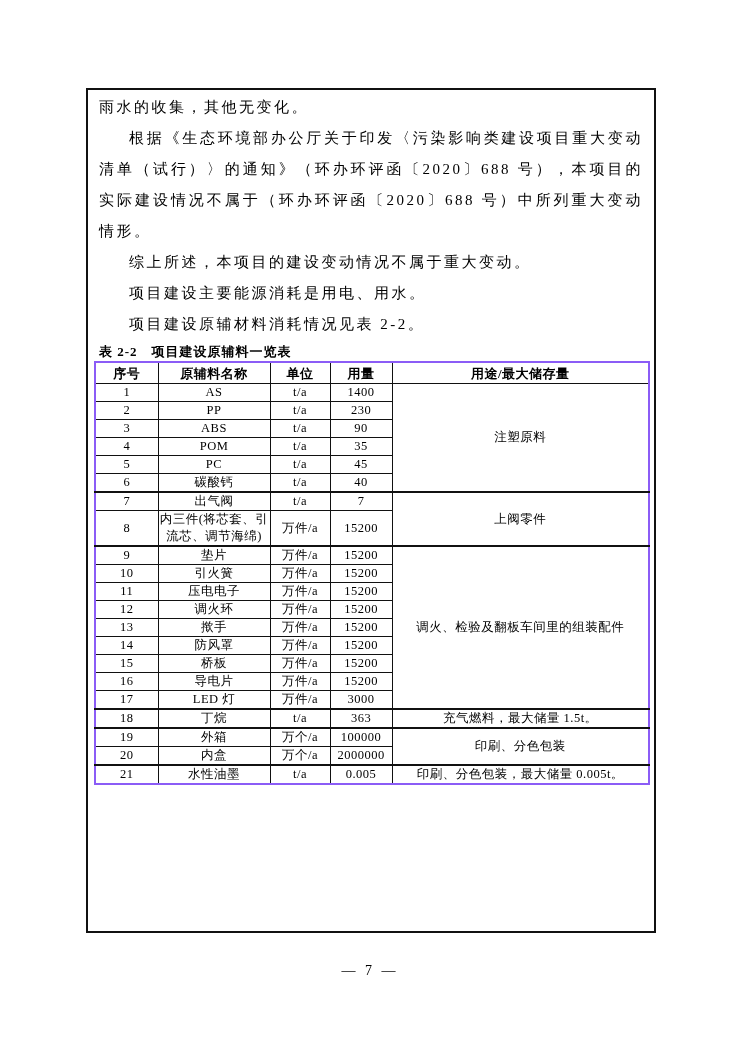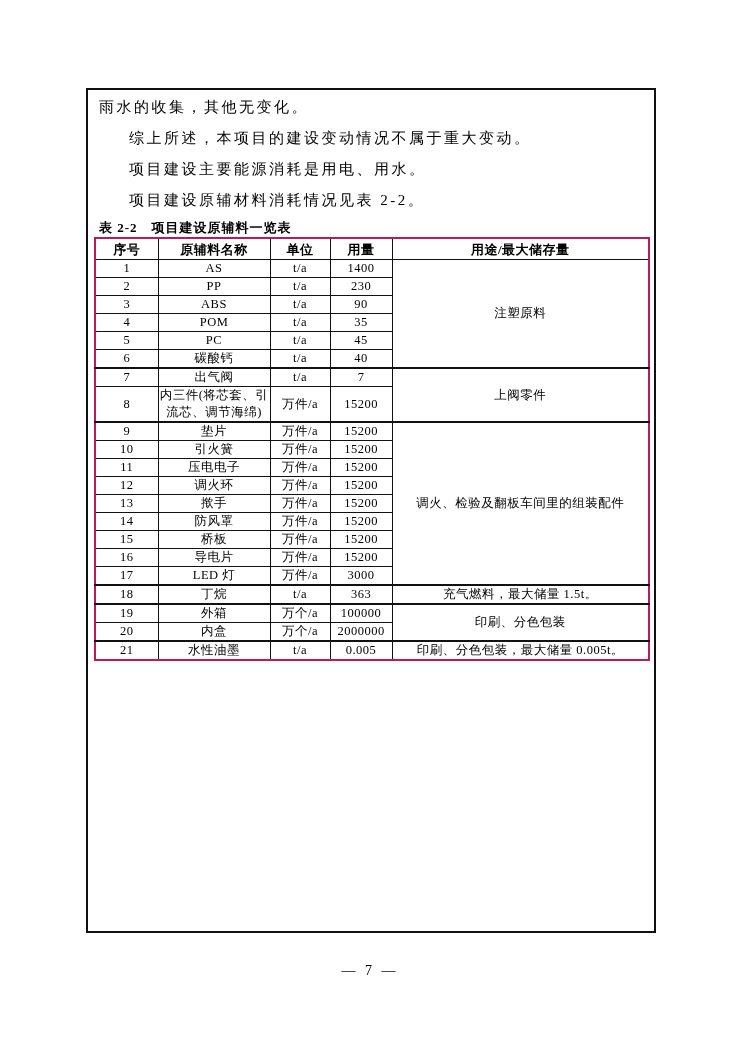--- a/index.html
+++ b/index.html
@@ -41,21 +41,21 @@
     font-weight: bold;
     font-size: 13px;
     line-height: 19px;
     letter-spacing: 1px;
   }
   table.materials {
     border-collapse: collapse;
     table-layout: fixed;
     width: 554px;
     margin-left: -5px;
-    border: 2px solid #be185d;
+    border: 2px solid #8b5cf6;
   }
   table.materials th,
   table.materials td {
     border: 1px solid #111;
     text-align: center;
     vertical-align: middle;
     padding: 0 1px;
     font-size: 12.5px;
     line-height: 17px;
     letter-spacing: 0.5px;
@@ -82,20 +82,21 @@
 </head>
 <body>
 
 <div class="page">
 
   <div class="content-box">
 
     <p class="para no-indent">雨水的收集，其他无变化。</p>
 
 
+    <p class="para">根据《生态环境部办公厅关于印发〈污染影响类建设项目重大变动清单（试行）〉的通知》（环办环评函〔2020〕688 号），本项目的实际建设情况不属于（环办环评函〔2020〕688 号）中所列重大变动情形。</p>
 
     <p class="para">综上所述，本项目的建设变动情况不属于重大变动。</p>
 
 
     <p class="para">项目建设主要能源消耗是用电、用水。</p>
 
     <p class="para">项目建设原辅材料消耗情况见表 2-2。</p>
 
     <div class="table-caption">表 2-2　项目建设原辅料一览表</div>
 

